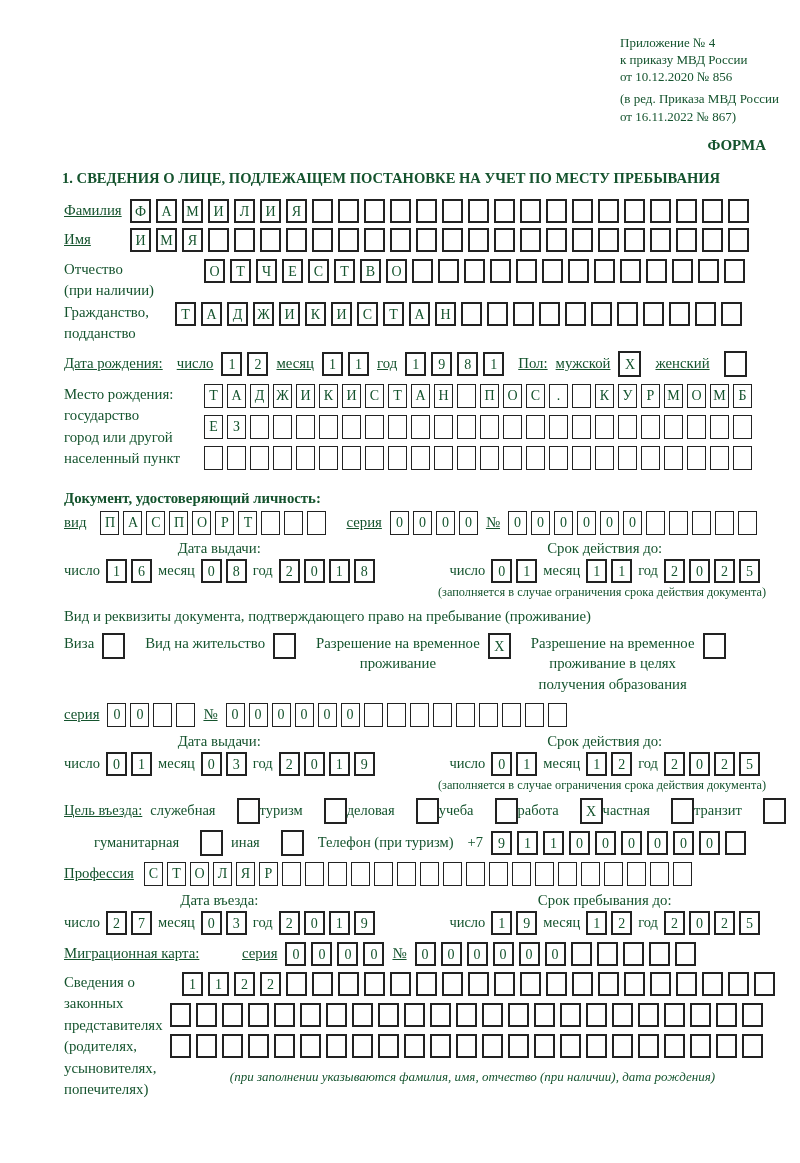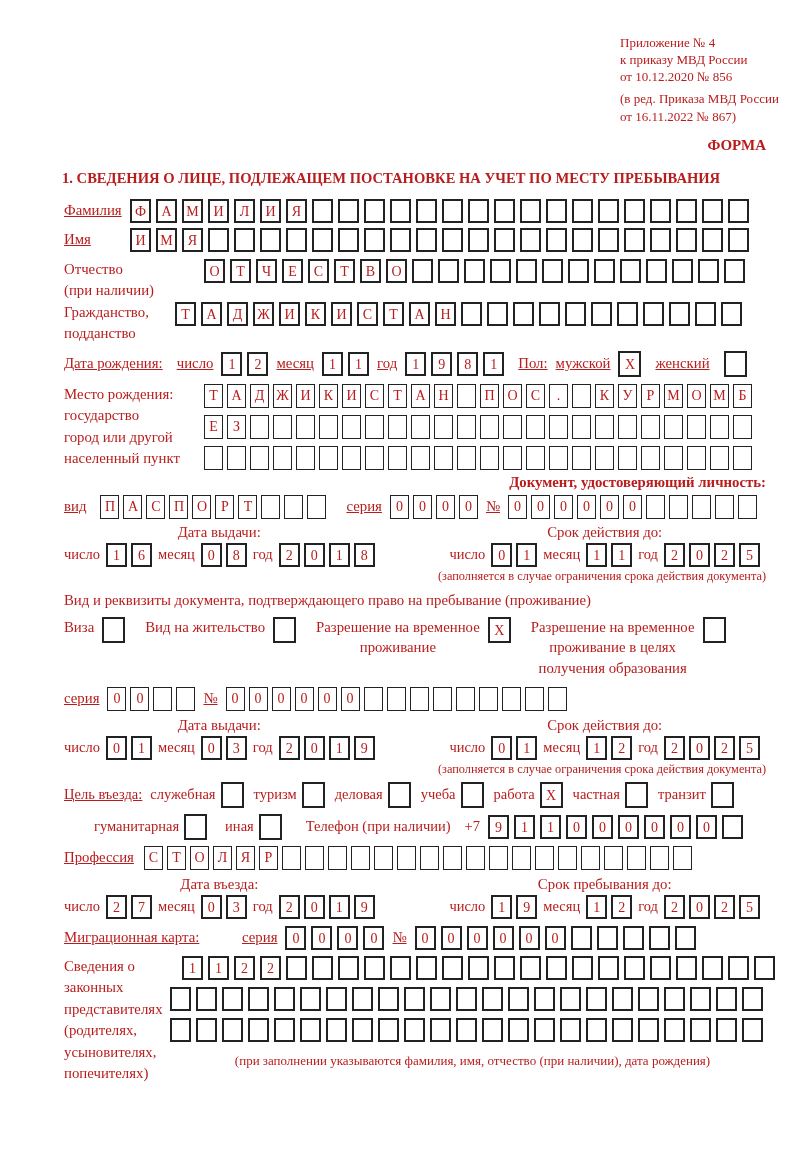--- a/index.html
+++ b/index.html
@@ -1,19 +1,19 @@
 <!DOCTYPE html>
 <html><head>
 <meta charset="utf-8">
 <style>
   * { box-sizing: border-box; }
   html,body { margin:0; padding:0; background:#ffffff; }
   .page {
     width:800px; height:1163px; overflow:hidden; position:relative;
-    font-family:"Liberation Serif","DejaVu Serif",serif; color:#b91c1c;
+    font-family:"Liberation Serif","DejaVu Serif",serif; color:#14532d;
     padding:34px 34px 16px 64px; background:#fff;
   }
   .hdr { margin-left:556px; font-size:13px; line-height:1.32; white-space:nowrap; }
   .hdr .ed { margin-top:5px; }
   .forma { text-align:right; font-weight:bold; font-size:15px; margin-top:12px; }
   .title { text-align:center; font-weight:bold; font-size:16px; line-height:1.5; margin-top:12px; }
   .blank { display:inline-block; width:56px; height:13px; border-bottom:2px solid #333; margin-left:8px; }
   .sec-heading { font-weight:bold; font-size:14.6px; margin:16px 0 12px -2px; white-space:nowrap; }
 
   .frow { display:flex; align-items:center; margin-bottom:4px; white-space:nowrap; }
@@ -24,37 +24,37 @@
   .cellrow.tight { gap:4px; }
   .cell { flex:none; width:21px; height:24px; border:2px solid #222; text-align:center;
           line-height:21px; font-size:14px; }
   .tight .cell { width:19px; border-width:1.8px; }
   .cbrow .cell { width:23px; height:26px; line-height:23px; }
   .w66 { width:66px; } .w140 { width:140px; } .w111 { width:111px; } .w80 { width:80px; }
   .w92 { width:92px; } .w158 { width:158px; }
   .gap8 { width:8px; flex:none; } .gap14 { width:14px; flex:none; } .gap20 { width:20px; flex:none; }
 
   .stack { display:flex; flex-direction:column; gap:7px; }
-  .center-bold { text-align:right; font-weight:bold; font-size:14.8px; margin:4px 0 4px; }
+  .center-bold { text-align:left; font-weight:bold; font-size:14.8px; margin:20px 0 4px; }
 
   .dates-pair { display:flex; justify-content:space-between; width:696px; margin-bottom:2px; }
   .date-col { display:flex; flex-direction:column; }
   .date-heading { text-align:center; font-size:14.8px; margin-bottom:2px; }
   .dg { display:flex; align-items:center; gap:6px; font-size:14.5px; white-space:nowrap; }
   .dg .cellrow { gap:4px; }
   .note-row { text-align:right; font-size:12.3px; margin:1px 0 5px; }
 
   .intro { font-size:14.8px; line-height:1.5; }
   .opt-row { display:flex; align-items:flex-start; margin:6px 0 8px; }
   .opt { display:flex; align-items:flex-start; gap:8px; }
   .opt .txt { font-size:14.8px; line-height:1.4; text-align:center; }
   .purpose-row { font-size:14.5px; }
   .purpose-row .lbl { font-size:14.5px; }
-  .opt-inline { display:flex; align-items:center; gap:5px; margin-right:10px; }
-  .note-center { text-align:center; font-size:13px; margin-top:4px; margin-left:80px; }
+  .opt-inline { display:flex; align-items:center; gap:21px; }
+  .note-center { text-align:center; font-size:13px; margin-top:4px; margin-left:80px;font-style:italic; }
 </style>
 </head>
 <body>
 
 <div class="page">
 
   <div class="hdr">
     <div>Приложение № 4</div>
     <div>к приказу МВД России</div>
     <div>от 10.12.2020 № 856</div>
@@ -583,21 +583,21 @@
         </span>
       </span>
     <span class="gap8"></span>
     <span class="opt-inline">
         <span>иная</span>
       <span class="cellrow cbrow">
           <span class="cell"></span>
         </span>
       </span>
     <span class="gap14"></span>
-    <span>Телефон (при наличии)</span>
+    <span>Телефон (при туризм)</span>
     <span class="gap14"></span>
     <span>+7</span>
     <span class="gap8"></span>
     <span class="cellrow">
         <span class="cell">9</span>
         <span class="cell">1</span>
         <span class="cell">1</span>
         <span class="cell">0</span>
         <span class="cell">0</span>
         <span class="cell">0</span>

